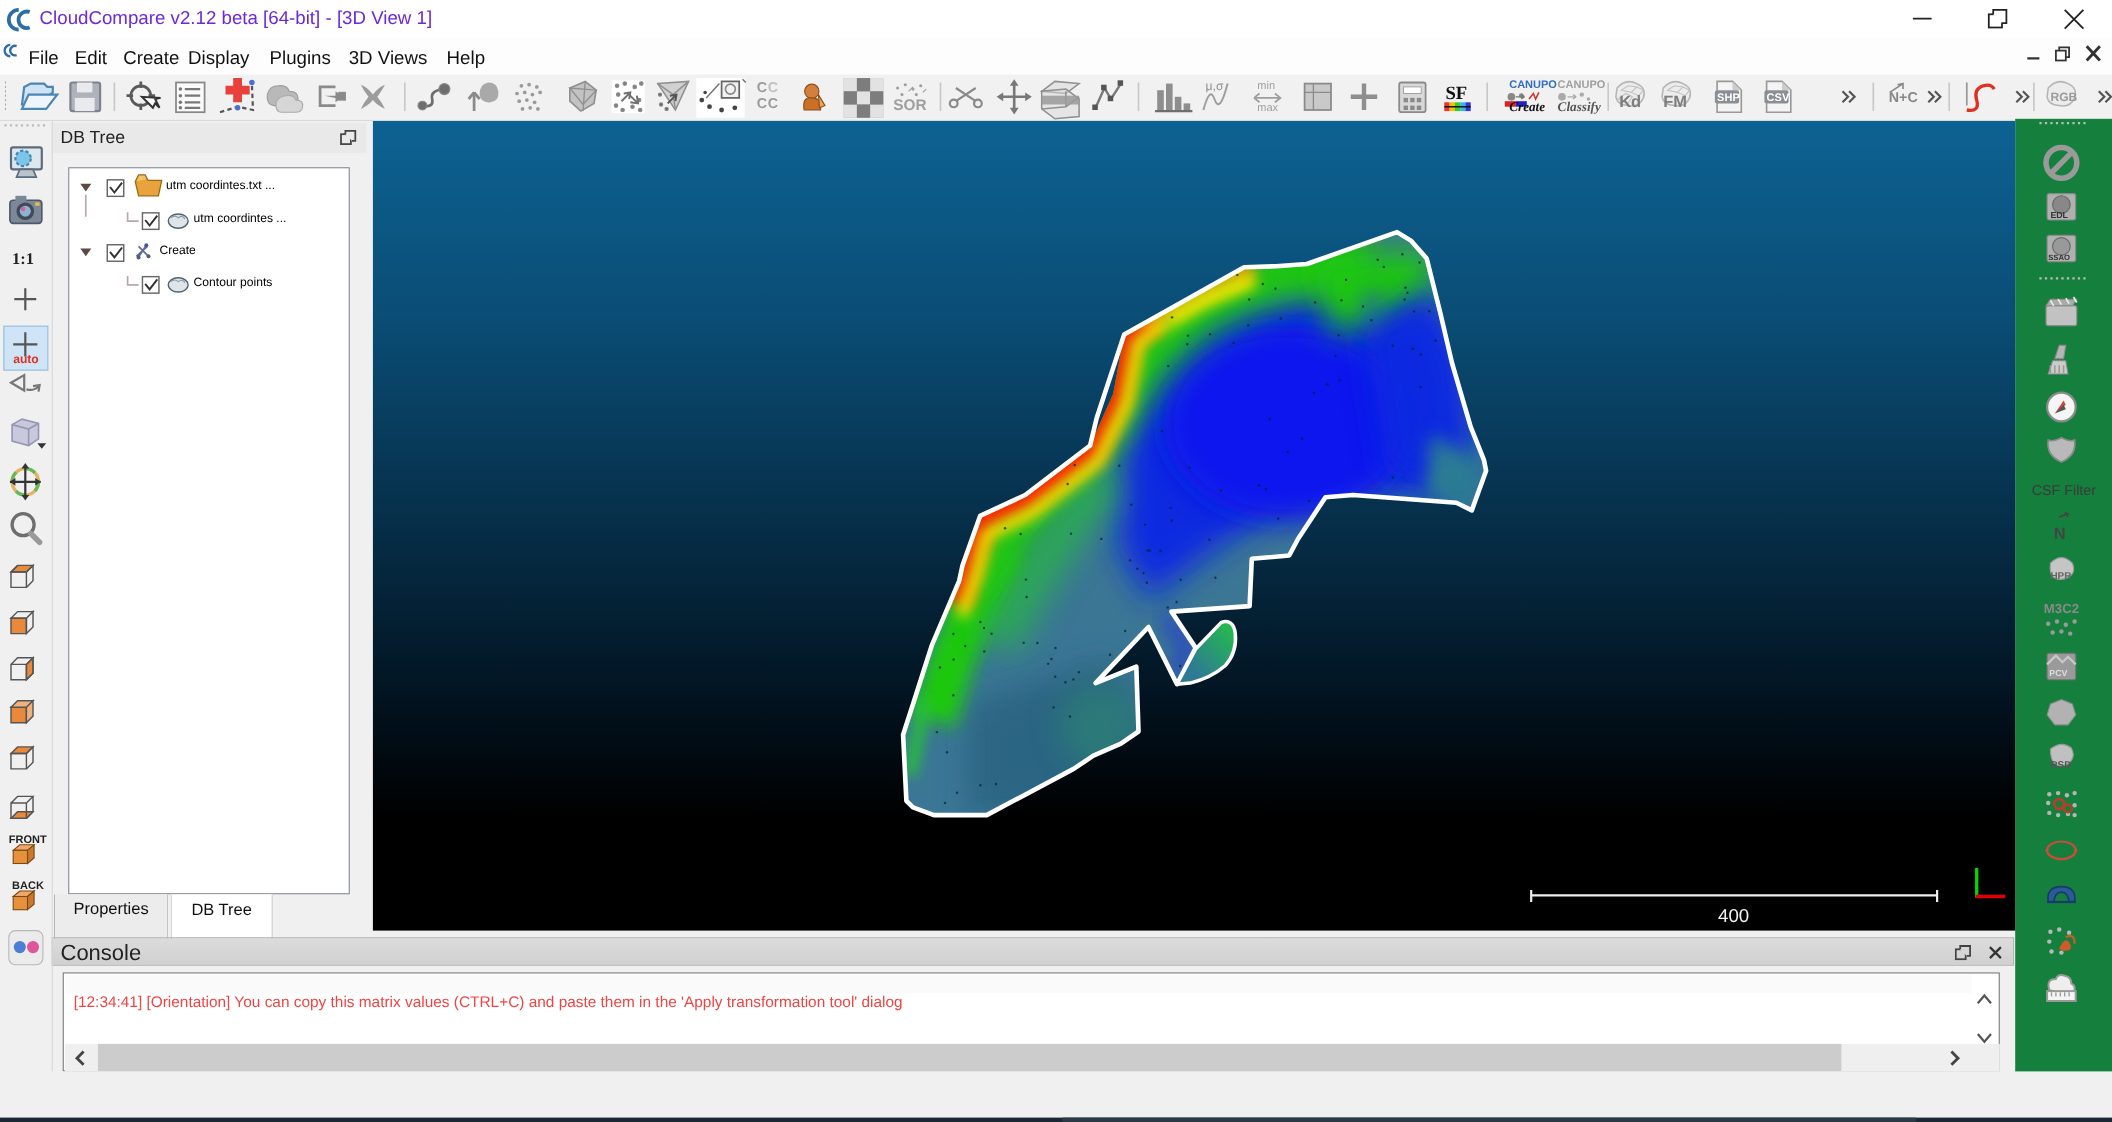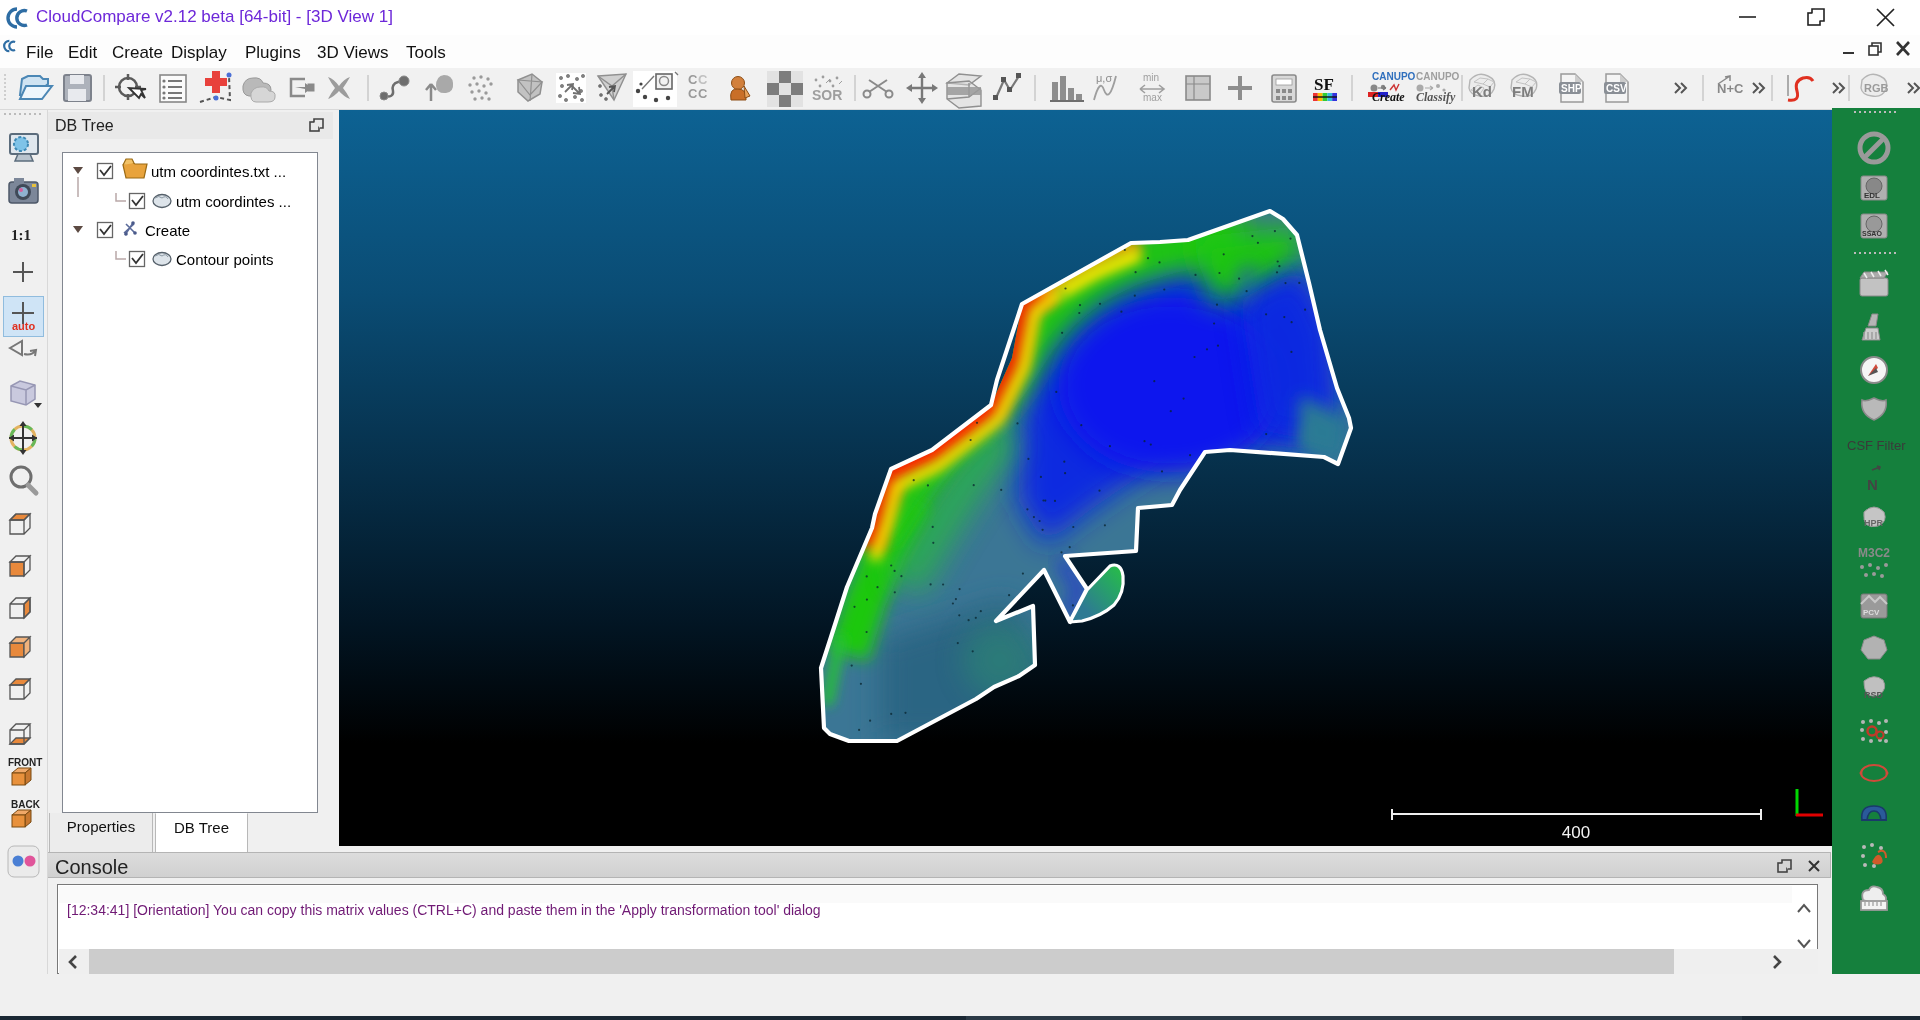--- a/index.html
+++ b/index.html
@@ -8,29 +8,29 @@
 .abs { position:absolute; }
 #titlebar { left:0; top:0; width:1920px; height:35px; background:#ffffff; }
 #titletext { left:36px; top:7px; font-size:17px; color:#6d28d9; }
 #menubar { left:0; top:35px; width:1920px; height:33px; background:#fdfdfd; }
 .menuitem { position:absolute; top:8px; font-size:17px; color:#111; }
 #toolbar { left:0; top:68px; width:1920px; height:42px; background:#f1f1f1; border-bottom:1px solid #d9d9d9; }
 #leftcol { left:0; top:110px; width:47px; height:877px; background:#f0f0f0; }
 #dbpanel-head { left:47px; top:112px; width:286px; height:27px; background:#e9e9e9; }
 #dbpanel-head span { position:absolute; left:8px; top:5px; font-size:16px; color:#222; }
 #treebox { left:62px; top:152px; width:256px; height:661px; background:#fff; border:1px solid #828790; }
-.trow { position:absolute; font-size:15px; color:#000; white-space:nowrap; }
+.trow { position:absolute; font-size:11px; color:#000; white-space:nowrap; }
 #tabs { left:47px; top:813px; width:286px; height:33px; }
 .tab { position:absolute; top:0; height:42px; font-size:15px; color:#111; text-align:center; }
 #view3d { left:339px; top:110px; width:1493px; height:736px; background:linear-gradient(to bottom,#0d6293 0%,#0a4c74 25%,#062e48 50%,#021523 70%,#000 86%,#000 100%); }
 #rightcol { left:1832px; top:108px; width:88px; height:877px; background:#15803d; border-bottom:6px solid #ec4899; }
 #console-head { left:47px; top:852px; width:1784px; height:26px; background:linear-gradient(#dcdcdc,#d0d0d0); border:1px solid #b4b4b4; }
 #console-head span { position:absolute; left:7px; top:3px; font-size:20px; color:#222; }
 #console-box { left:57px; top:884px; width:1761px; height:90px; background:#fff; border:1px solid #787878; }
-#console-msg { left:9px; top:17px; font-size:14px; color:#701a75; white-space:nowrap; }
+#console-msg { left:9px; top:17px; font-size:14px; color:#ef4444; white-space:nowrap; }
 #statusbar { left:0; top:974px; width:1920px; height:42px; background:#f0f0f0; }
 #taskstrip { left:0; top:1016px; width:1920px; height:4px; background:#1b2834; }
 #taskstrip .mid { position:absolute; left:966px; top:0; width:776px; height:4px; background:#2b3a46; }
 </style>
 </head>
 <body>
 <div id="titlebar" class="abs">
  <svg class="abs" style="left:6px;top:6px" width="26" height="24" viewBox="0 0 26 24">
   <path d="M11 3 A9 9 0 1 0 11 21" fill="none" stroke="#2e6da4" stroke-width="3.4"></path>
   <path d="M21 5 A7.5 7.5 0 1 0 21 19" fill="none" stroke="#2e6da4" stroke-width="3.4"></path>
@@ -47,21 +47,21 @@
  <svg class="abs" style="left:3px;top:4px" width="15" height="14" viewBox="0 0 26 24">
   <path d="M11 3 A9 9 0 1 0 11 21" fill="none" stroke="#2e6da4" stroke-width="3.8"></path>
   <path d="M21 5 A7.5 7.5 0 1 0 21 19" fill="none" stroke="#2e6da4" stroke-width="3.8"></path>
  </svg>
  <span class="menuitem" style="left:26px">File</span>
  <span class="menuitem" style="left:68px">Edit</span>
  <span class="menuitem" style="left:112px">Create</span>
  <span class="menuitem" style="left:171px">Display</span>
  <span class="menuitem" style="left:245px">Plugins</span>
  <span class="menuitem" style="left:317px">3D Views</span>
- <span class="menuitem" style="left:406px">Tools</span>
+ <span class="menuitem" style="left:406px">Help</span>
  <svg class="abs" style="left:1840px;top:3px" width="76" height="22" viewBox="0 0 76 22">
   <line x1="3" y1="15" x2="14" y2="15" stroke="#333" stroke-width="2"></line>
   <rect x="29" y="8" width="9" height="9" fill="none" stroke="#333" stroke-width="1.6"></rect>
   <path d="M32 8 v-3 h9 v9 h-3" fill="none" stroke="#333" stroke-width="1.6"></path>
   <path d="M57 4 l12 13 M69 4 l-12 13" stroke="#333" stroke-width="2.6"></path>
  </svg>
 </div>
 
 <div id="toolbar" class="abs">
 <svg width="1920" height="41" viewBox="0 0 1920 41">

